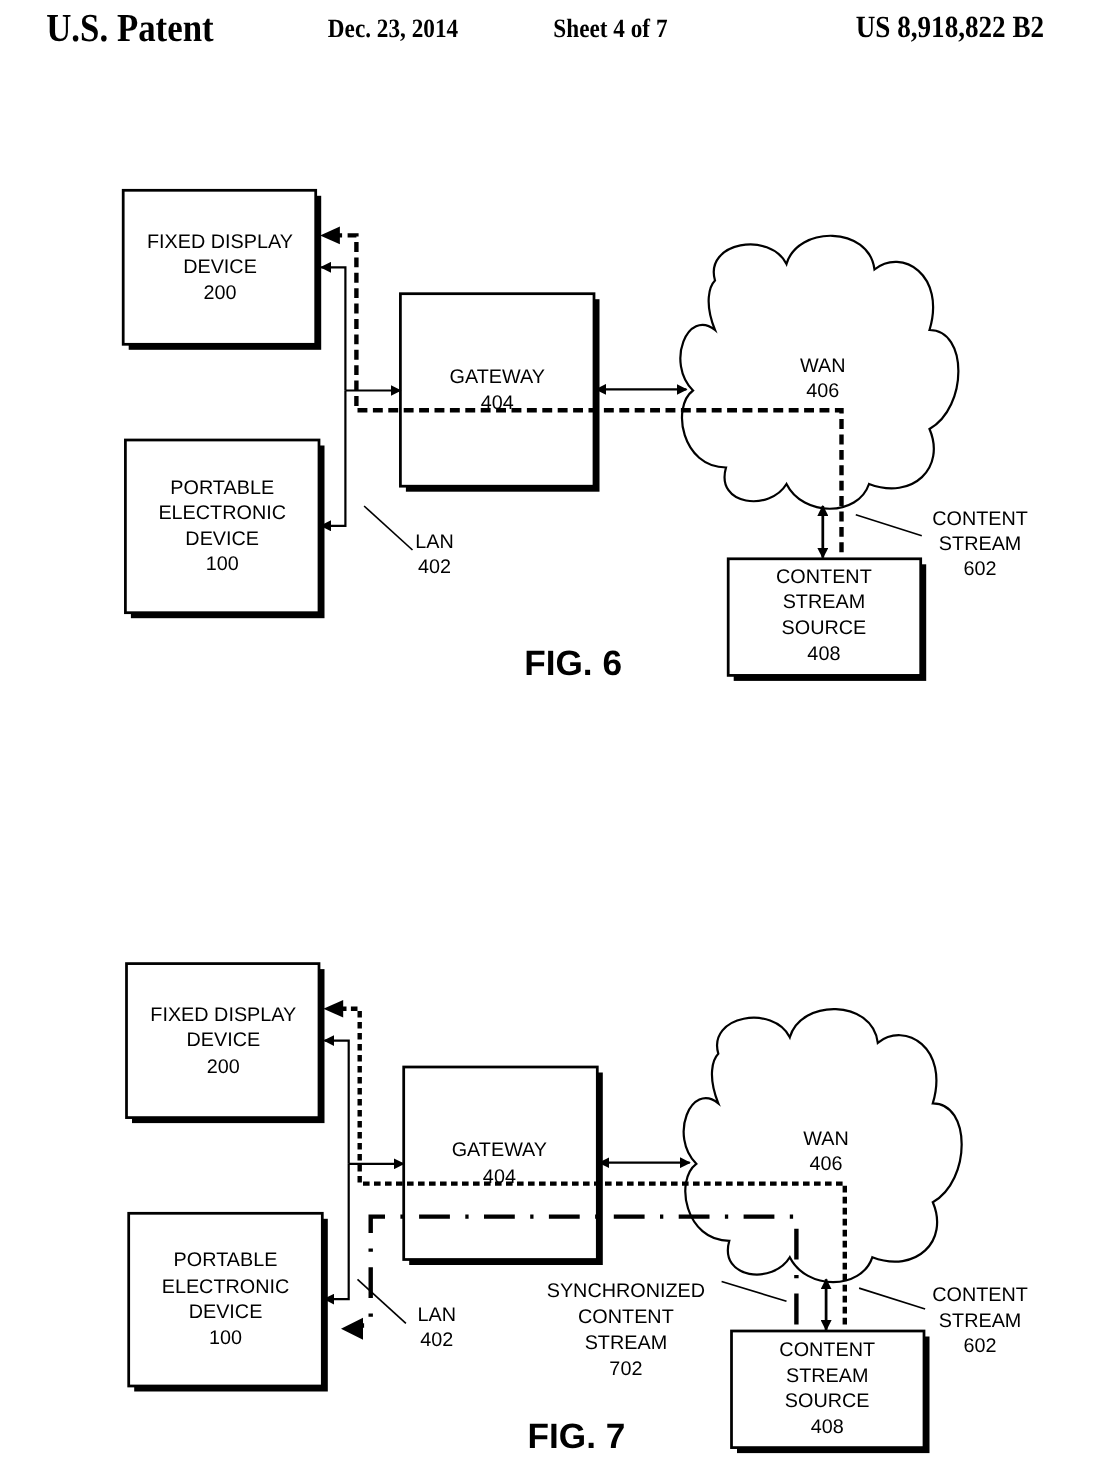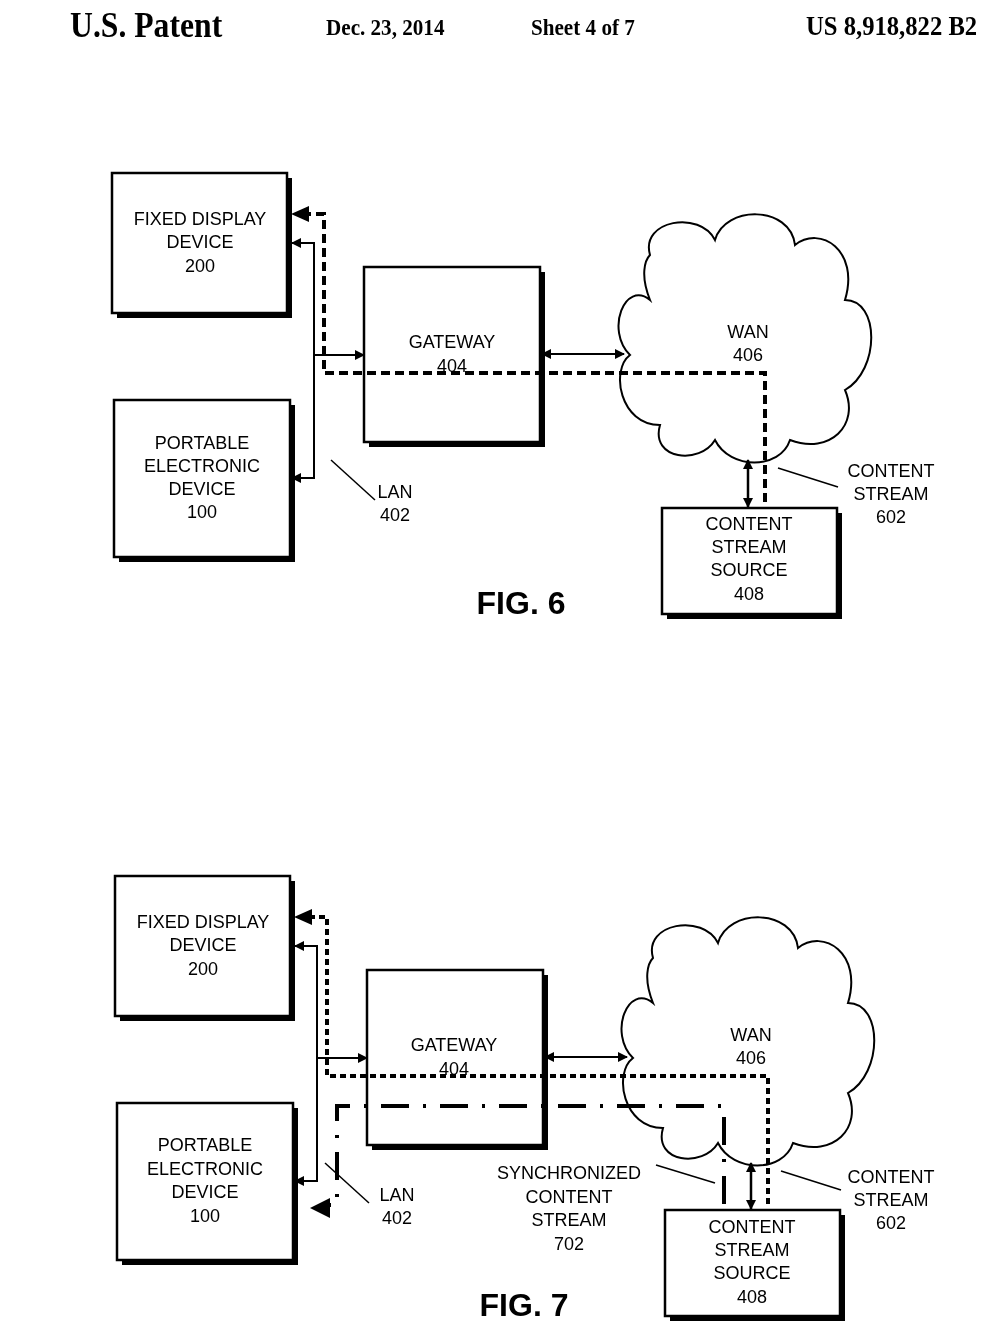--- a/index.html
+++ b/index.html
@@ -1,17 +1,17 @@
 <!DOCTYPE html>
 <html><head>
   <meta charset="utf-8">
   <style>
     html, body { margin: 0; padding: 0; background: #ffffff; }
     body { width: 1000px; height: 1335px; position: relative; overflow: hidden; }
-    .header { position: absolute; top: 0; left: 0; width: 816px; height: 60px; margin-left: 28px; }
+    .header { position: absolute; top: 0; left: 0; width: 816px; height: 60px; }
     .hdr { position: absolute; top: 8px; font-family: "Liberation Serif", serif; font-weight: bold; color: #000; transform: scaleX(0.88); transform-origin: left top; white-space: nowrap; }
     .hdr-title { left: 42px; font-size: 36px; top: 4px; }
     .hdr-date { left: 298px; font-size: 24px; top: 14px; }
     .hdr-sheet { left: 503px; font-size: 24px; top: 14px; }
     .hdr-num { left: 778px; font-size: 28px; top: 10px; }
     svg.fig { position: absolute; left: 0; width: 1000px; }
     svg text { font-family: "Liberation Sans", sans-serif; fill: #000; }
     .lbl { font-size: 18px; }
     .figlbl { font-size: 32px; font-weight: bold; }
   </style>

